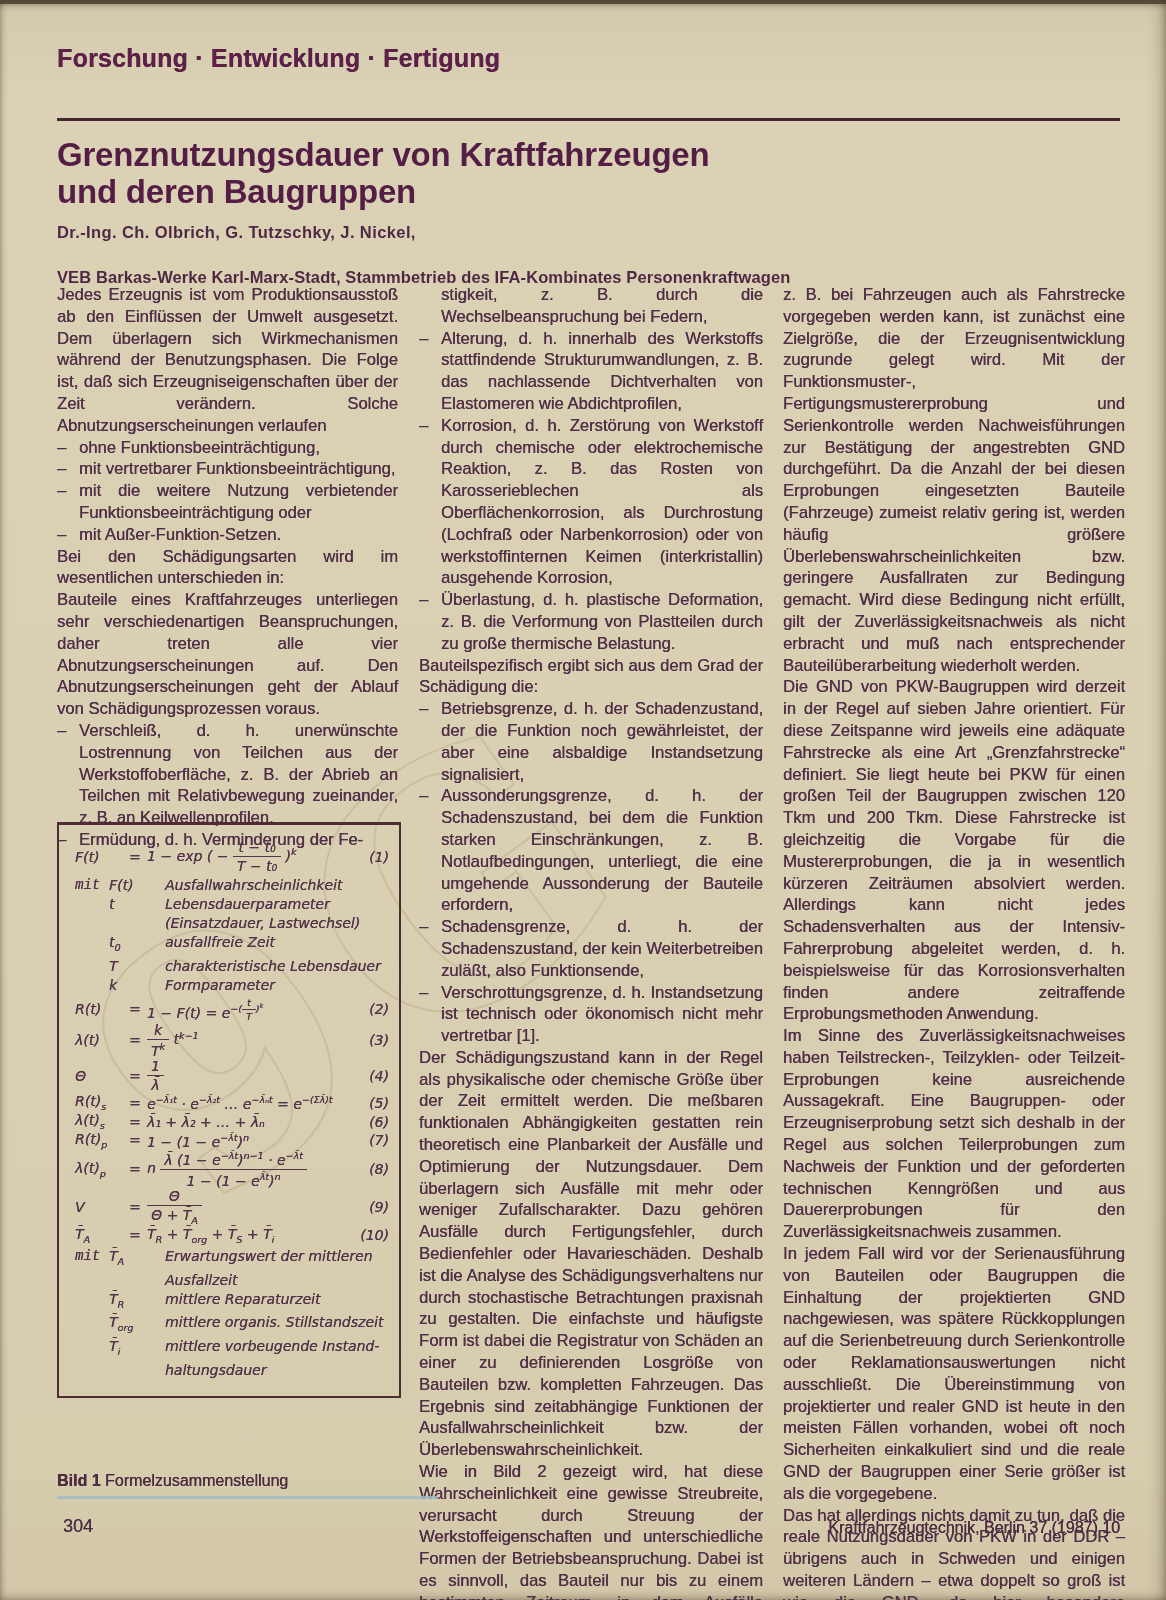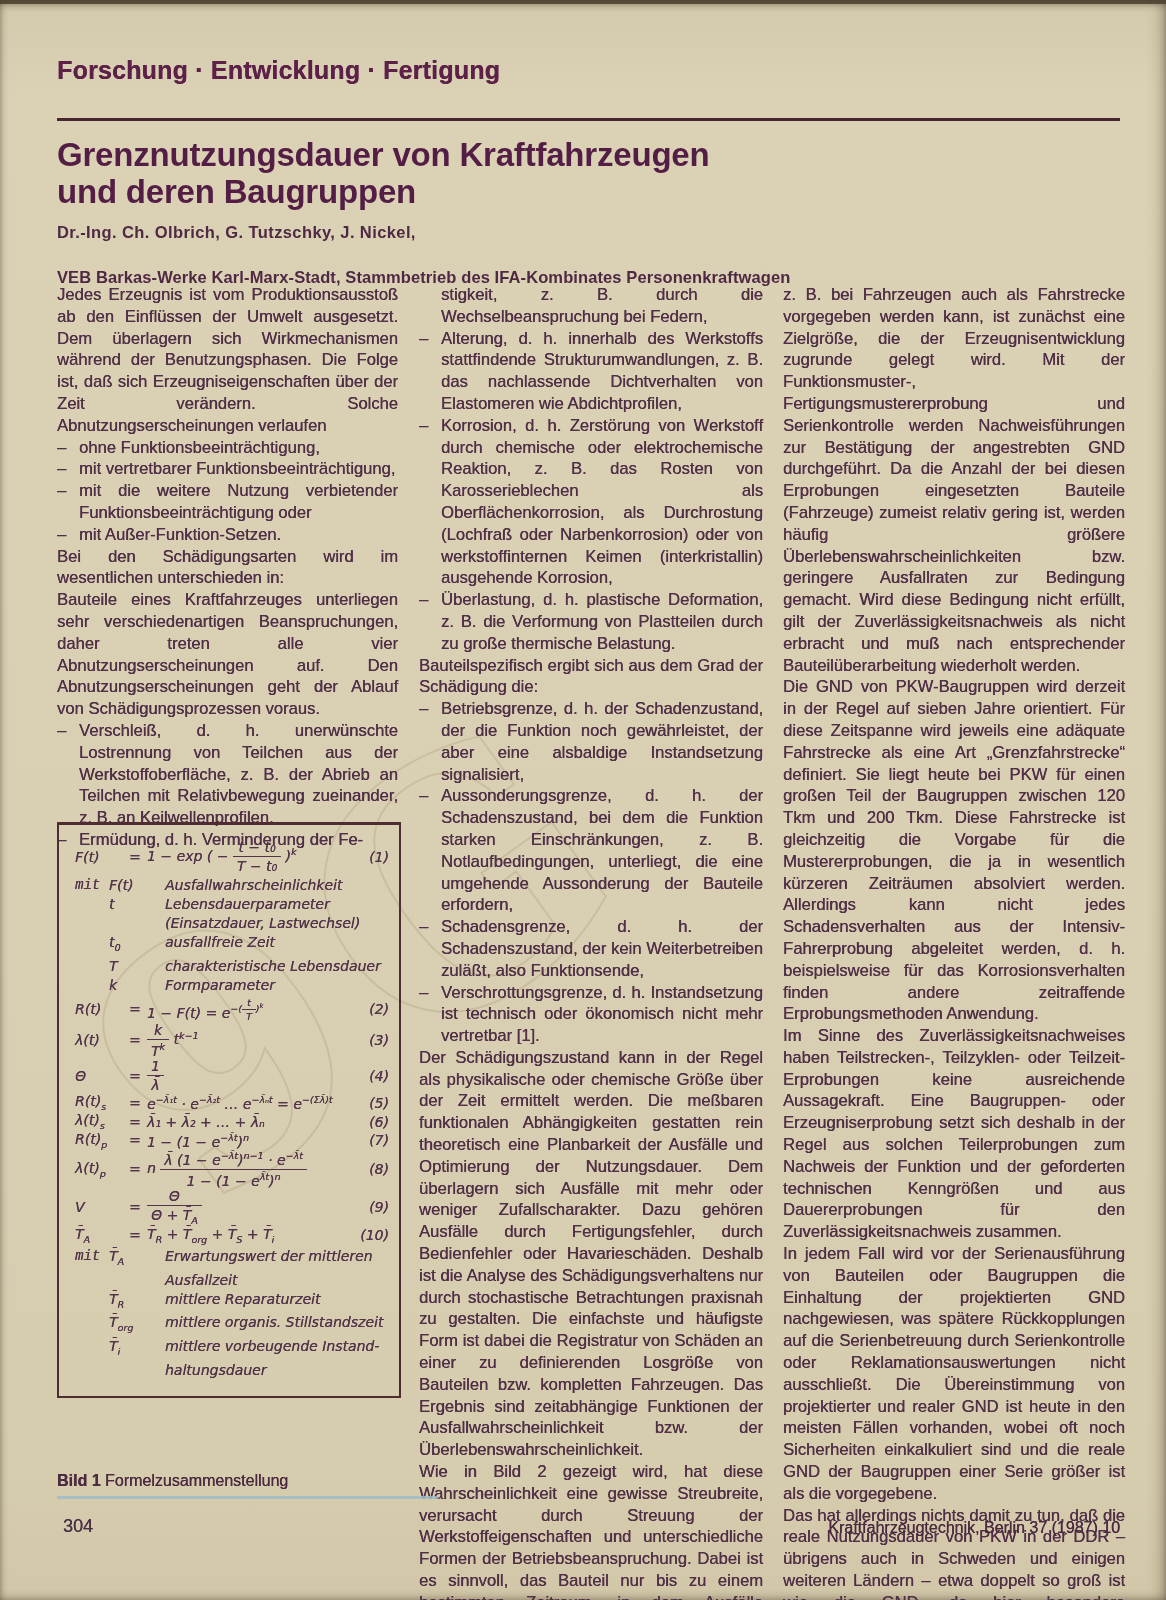--- a/index.html
+++ b/index.html
@@ -8,21 +8,21 @@
     background:linear-gradient(180deg,#d3c9ab 0%,#dbd2b6 6%,#d9d0b4 55%,#d6ccae 92%,#d2c7a8 100%);
     box-shadow:inset 0 7px 9px -4px rgba(55,42,28,.6),
                inset -9px 0 16px -7px rgba(55,42,28,.45),
                inset 4px 0 8px -4px rgba(55,42,28,.35),
                inset 0 -6px 10px -6px rgba(55,42,28,.35);
     font-family:"Liberation Sans","DejaVu Sans",sans-serif;
     color:#513047;
   }
   .edge-top{position:absolute;left:0;top:0;width:100%;height:4px;background:#4a3e2e;opacity:.85;}
   .kicker{
-    position:absolute;left:57px;top:56px;width:900px;
+    position:absolute;left:57px;top:44px;width:900px;
     font-size:25px;font-weight:bold;color:#5d2149;letter-spacing:.2px;
     text-shadow:.3px 0 0 currentColor;
   }
   .kicker-rule{position:absolute;left:57px;top:118px;width:1063px;height:3px;background:#46262f;}
   .title{
     position:absolute;left:57px;top:136px;width:1000px;margin:0;
     font-size:33px;line-height:37px;font-weight:bold;color:#531d45;letter-spacing:-.2px;
   }
   .authors{position:absolute;left:57px;top:222px;width:1020px;font-size:16.5px;line-height:21px;font-weight:bold;color:#4f2843;letter-spacing:.4px;}
   .authors .affil{letter-spacing:.1px;margin-top:24px;}

